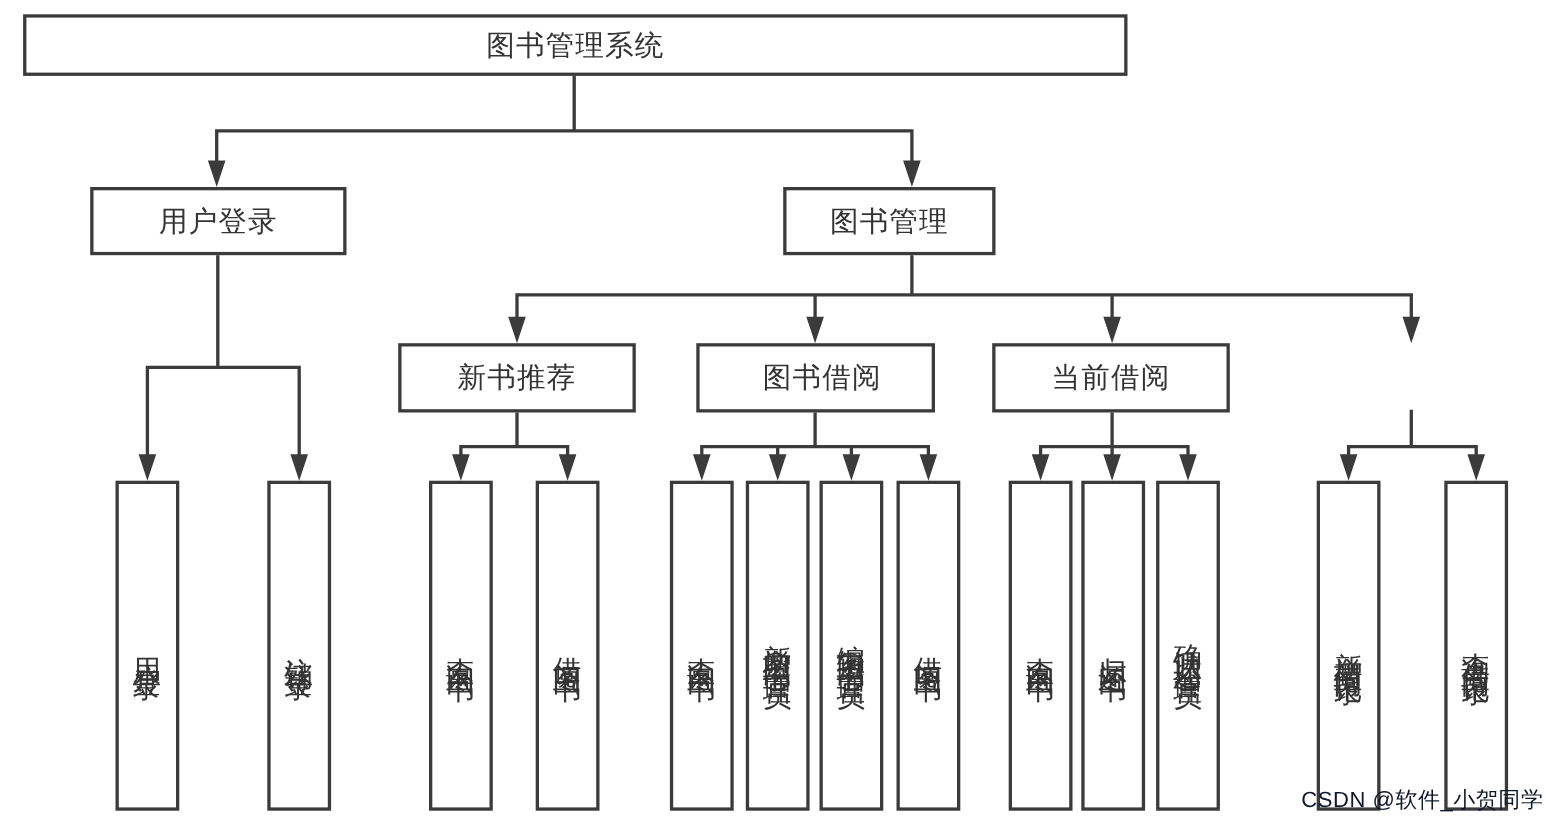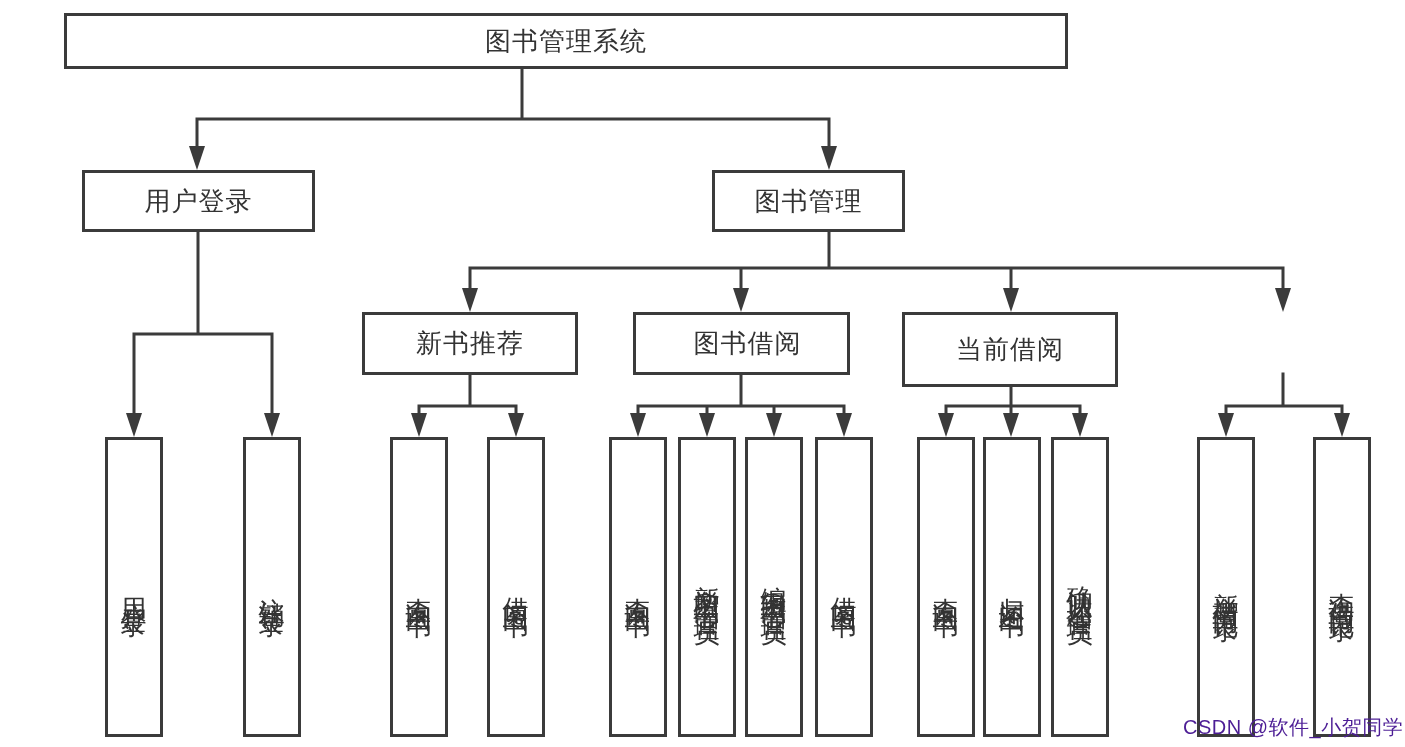--- a/index.html
+++ b/index.html
@@ -28,21 +28,21 @@
     letter-spacing:5px;
     line-height:1;
     white-space:nowrap;
   }
   .watermark{
     position:absolute;
     left:1183px;top:714px;
     z-index:5;
     font-size:20px;
     letter-spacing:0.5px;
-    color:#4c1d95;
+    color:#0f172a;
     white-space:nowrap;
   }
 </style>
 </head>
 <body>
 
 <div class="stage">
 
   <svg class="wires" width="1405" height="747" viewBox="0 0 1405 747">
     <path fill="none" stroke="#3b3b3b" stroke-width="3" stroke-linecap="square" d="
@@ -59,38 +59,38 @@
       M462 288 L478 288 L470 312 Z  M733 288 L749 288 L741 312 Z
       M1003 288 L1019 288 L1011 312 Z  M1275 288 L1291 288 L1283 312 Z
       M411 413 L427 413 L419 437 Z  M508 413 L524 413 L516 437 Z
       M630 413 L646 413 L638 437 Z  M699 413 L715 413 L707 437 Z
       M766 413 L782 413 L774 437 Z  M836 413 L852 413 L844 437 Z
       M938 413 L954 413 L946 437 Z  M1003 413 L1019 413 L1011 437 Z
       M1072 413 L1088 413 L1080 437 Z  M1218 413 L1234 413 L1226 437 Z
       M1334 413 L1350 413 L1342 437 Z"></path>
   </svg>
 
-  <div class="node hbox" style="left:21px;top:13px;width:1004px;height:56px;margin-left:43px;">
+  <div class="node hbox" style="left:21px;top:13px;width:1004px;height:56px;">
     <span>图书管理系统</span>
   </div>
 
   <div class="node hbox" style="left:82px;top:170px;width:233px;height:62px;">
     <span>用户登录</span>
   </div>
   <div class="node hbox" style="left:712px;top:170px;width:193px;height:62px;">
     <span>图书管理</span>
   </div>
 
   <div class="node hbox" style="left:362px;top:312px;width:216px;height:63px;text-align:right;">
     <span>新书推荐</span>
   </div>
   <div class="node hbox" style="left:633px;top:312px;width:217px;height:63px;padding-left:12px;">
     <span>图书借阅</span>
   </div>
-  <div class="node hbox" style="left:902px;top:312px;width:216px;height:75px;">
+  <div class="node hbox" style="left:902px;top:312px;width:216px;height:63px;">
     <span>当前借阅</span>
   </div>
 
   <div class="node vbox" style="left:105px;">
     <span class="vtext">用户登录</span>
   </div>
   <div class="node vbox" style="left:243px;">
     <span class="vtext">注销登录</span>
   </div>
 

